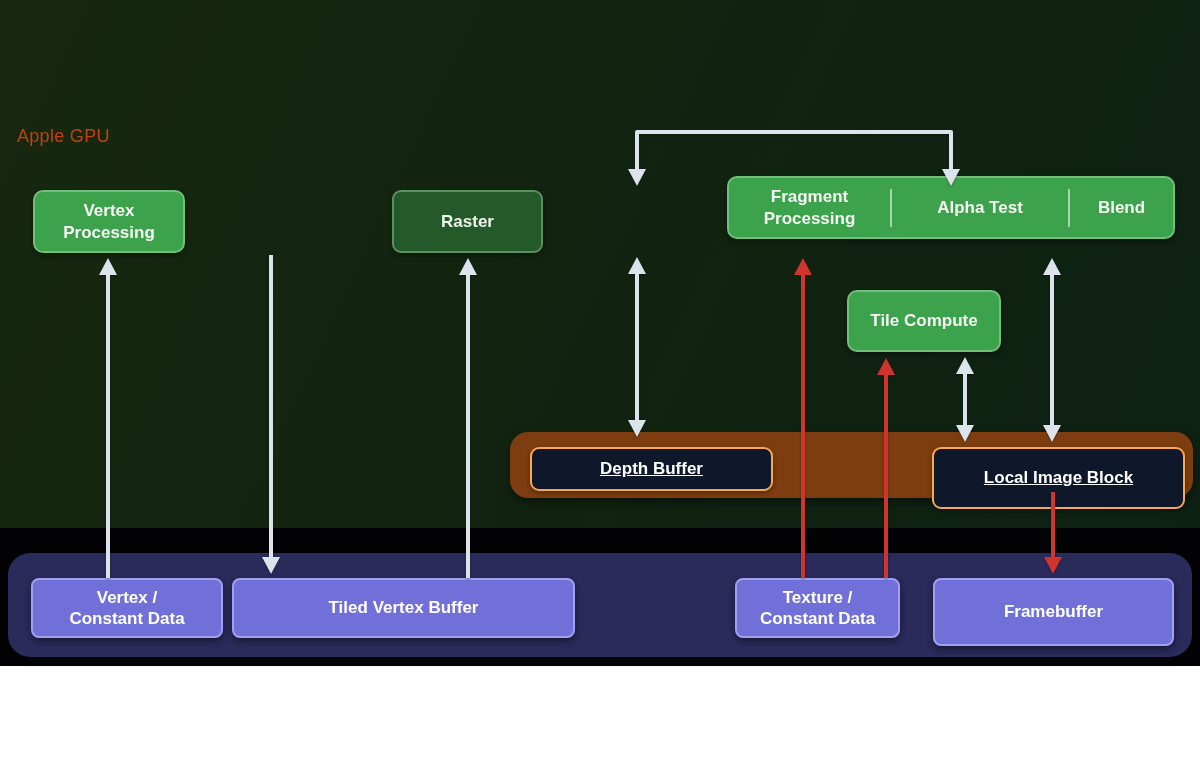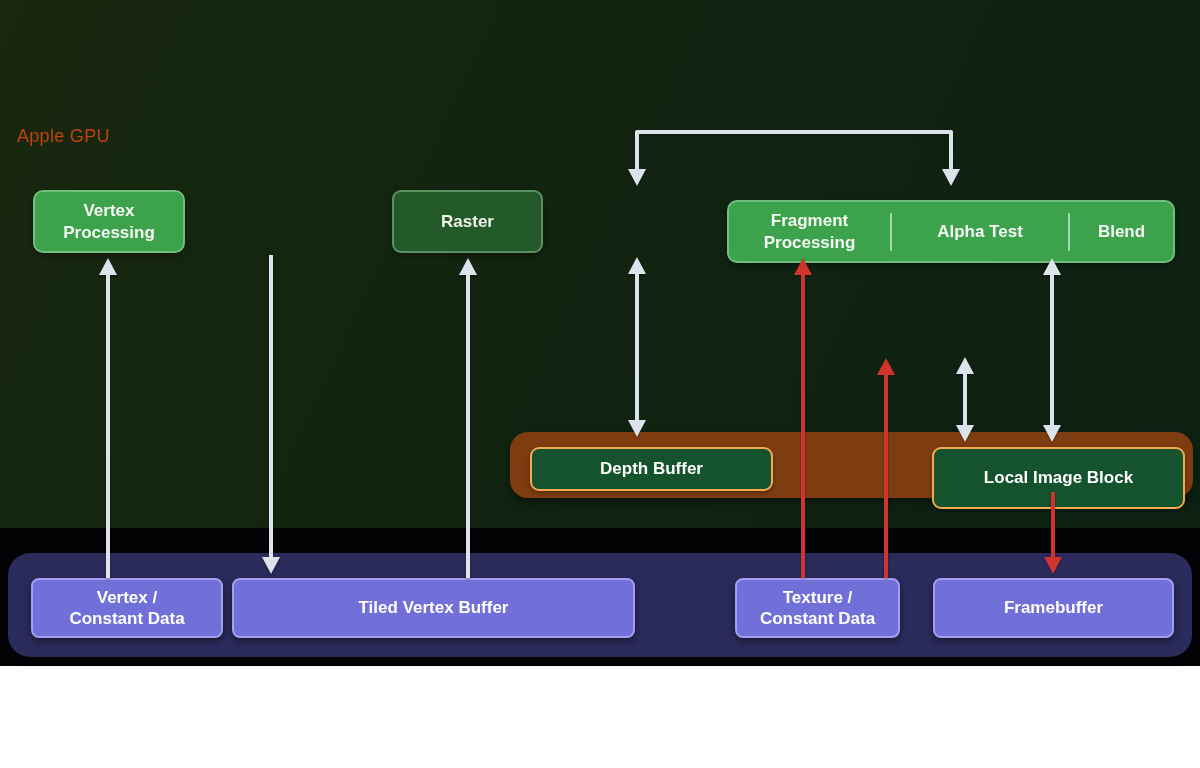--- a/index.html
+++ b/index.html
@@ -18,22 +18,22 @@
          color:#c2410c;letter-spacing:0.3px;}
   
   .box{position:absolute;display:flex;align-items:center;justify-content:center;
        text-align:center;font-size:17px;font-weight:600;line-height:1.25;
        box-sizing:border-box;}
   .lbl{white-space:pre-line;}
   .green-bright{background:#3ca24b;border:2px solid #72bf7c;border-radius:10px;
                 color:#f6faf4;box-shadow:0 3px 6px rgba(0,0,0,0.35);}
   .green-dark{background:#245a2a;border:2px solid #5b9061;border-radius:9px;
               color:#eef3ec;box-shadow:0 3px 6px rgba(0,0,0,0.35);}
-  .orange{background:#14532d;border:2px solid #f7a94f;border-radius:9px;
-          color:#ffffff;box-shadow:0 2px 5px rgba(0,0,0,0.35);}
+  .orange{background:#0f172a;border:2px solid #f7a94f;border-radius:9px;
+          color:#ffffff;box-shadow:0 2px 5px rgba(0,0,0,0.35);text-decoration:underline;}
   .purple{background:#7170d9;border:2px solid #a19ff0;border-radius:8px;
           color:#ffffff;box-shadow:0 3px 6px rgba(0,0,0,0.45);}
   
   #fragment-group{padding:0;}
   #fragment-group .seg{display:flex;align-items:center;justify-content:center;
                        height:100%;text-align:center;}
   #fragment-group .divider{width:2px;height:38px;align-self:center;
                            background:rgba(225,242,226,0.65);}
   
   #arrows{position:absolute;left:0;top:0;width:1200px;height:768px;pointer-events:none;
@@ -55,59 +55,62 @@
     <span class="lbl">Vertex
 Processing</span>
   </div>
 
 
   <div class="box green-dark" style="left:392px;top:190px;width:151px;height:63px;">
     <span class="lbl">Raster</span>
   </div>
 
 
-  <div class="box green-bright" id="fragment-group" style="left:727px;top:200px;width:448px;height:63px;">
+  <div class="box green-bright" id="fragment-group" style="left:727px;top:176px;width:448px;height:63px;">
     <div class="seg" style="width:161px;">
       <span class="lbl">Fragment
 Processing</span>
     </div>
     <div class="divider"></div>
     <div class="seg" style="width:176px;">
       <span class="lbl">Alpha Test</span>
     </div>
     <div class="divider"></div>
     <div class="seg" style="width:103px;">
       <span class="lbl">Blend</span>
     </div>
   </div>
 
+  <div class="box green-bright" style="left:847px;top:290px;width:154px;height:62px;">
+    <span class="lbl">Tile Compute</span>
+  </div>
 
   <div class="box orange" style="left:530px;top:447px;width:243px;height:44px;">
     <span class="lbl">Depth Buffer</span>
   </div>
 
   <div class="box orange" style="left:932px;top:447px;width:253px;height:62px;">
     <span class="lbl">Local Image Block</span>
   </div>
 
   <div class="box purple" style="left:31px;top:578px;width:192px;height:60px;">
     <span class="lbl">Vertex /
 Constant Data</span>
   </div>
 
-  <div class="box purple" style="left:232px;top:578px;width:403px;height:60px;">
+  <div class="box purple" style="left:232px;top:578px;width:343px;height:60px;">
     <span class="lbl">Tiled Vertex Buffer</span>
   </div>
 
   <div class="box purple" style="left:735px;top:578px;width:165px;height:60px;">
     <span class="lbl">Texture /
 Constant Data</span>
   </div>
 
-  <div class="box purple" style="left:933px;top:578px;width:241px;height:60px;text-align:right;">
+  <div class="box purple" style="left:933px;top:578px;width:241px;height:68px;text-align:right;">
     <span class="lbl">Framebuffer</span>
   </div>
 
   <svg id="arrows" viewBox="0 0 1200 768">
 
     <g stroke="#dde3eb" fill="#dde3eb" stroke-width="4">
       <g>
         <line x1="108" y1="578" x2="108" y2="272"></line>
         <polygon points="108,258 99,275 117,275" stroke="none"></polygon>
       </g>

